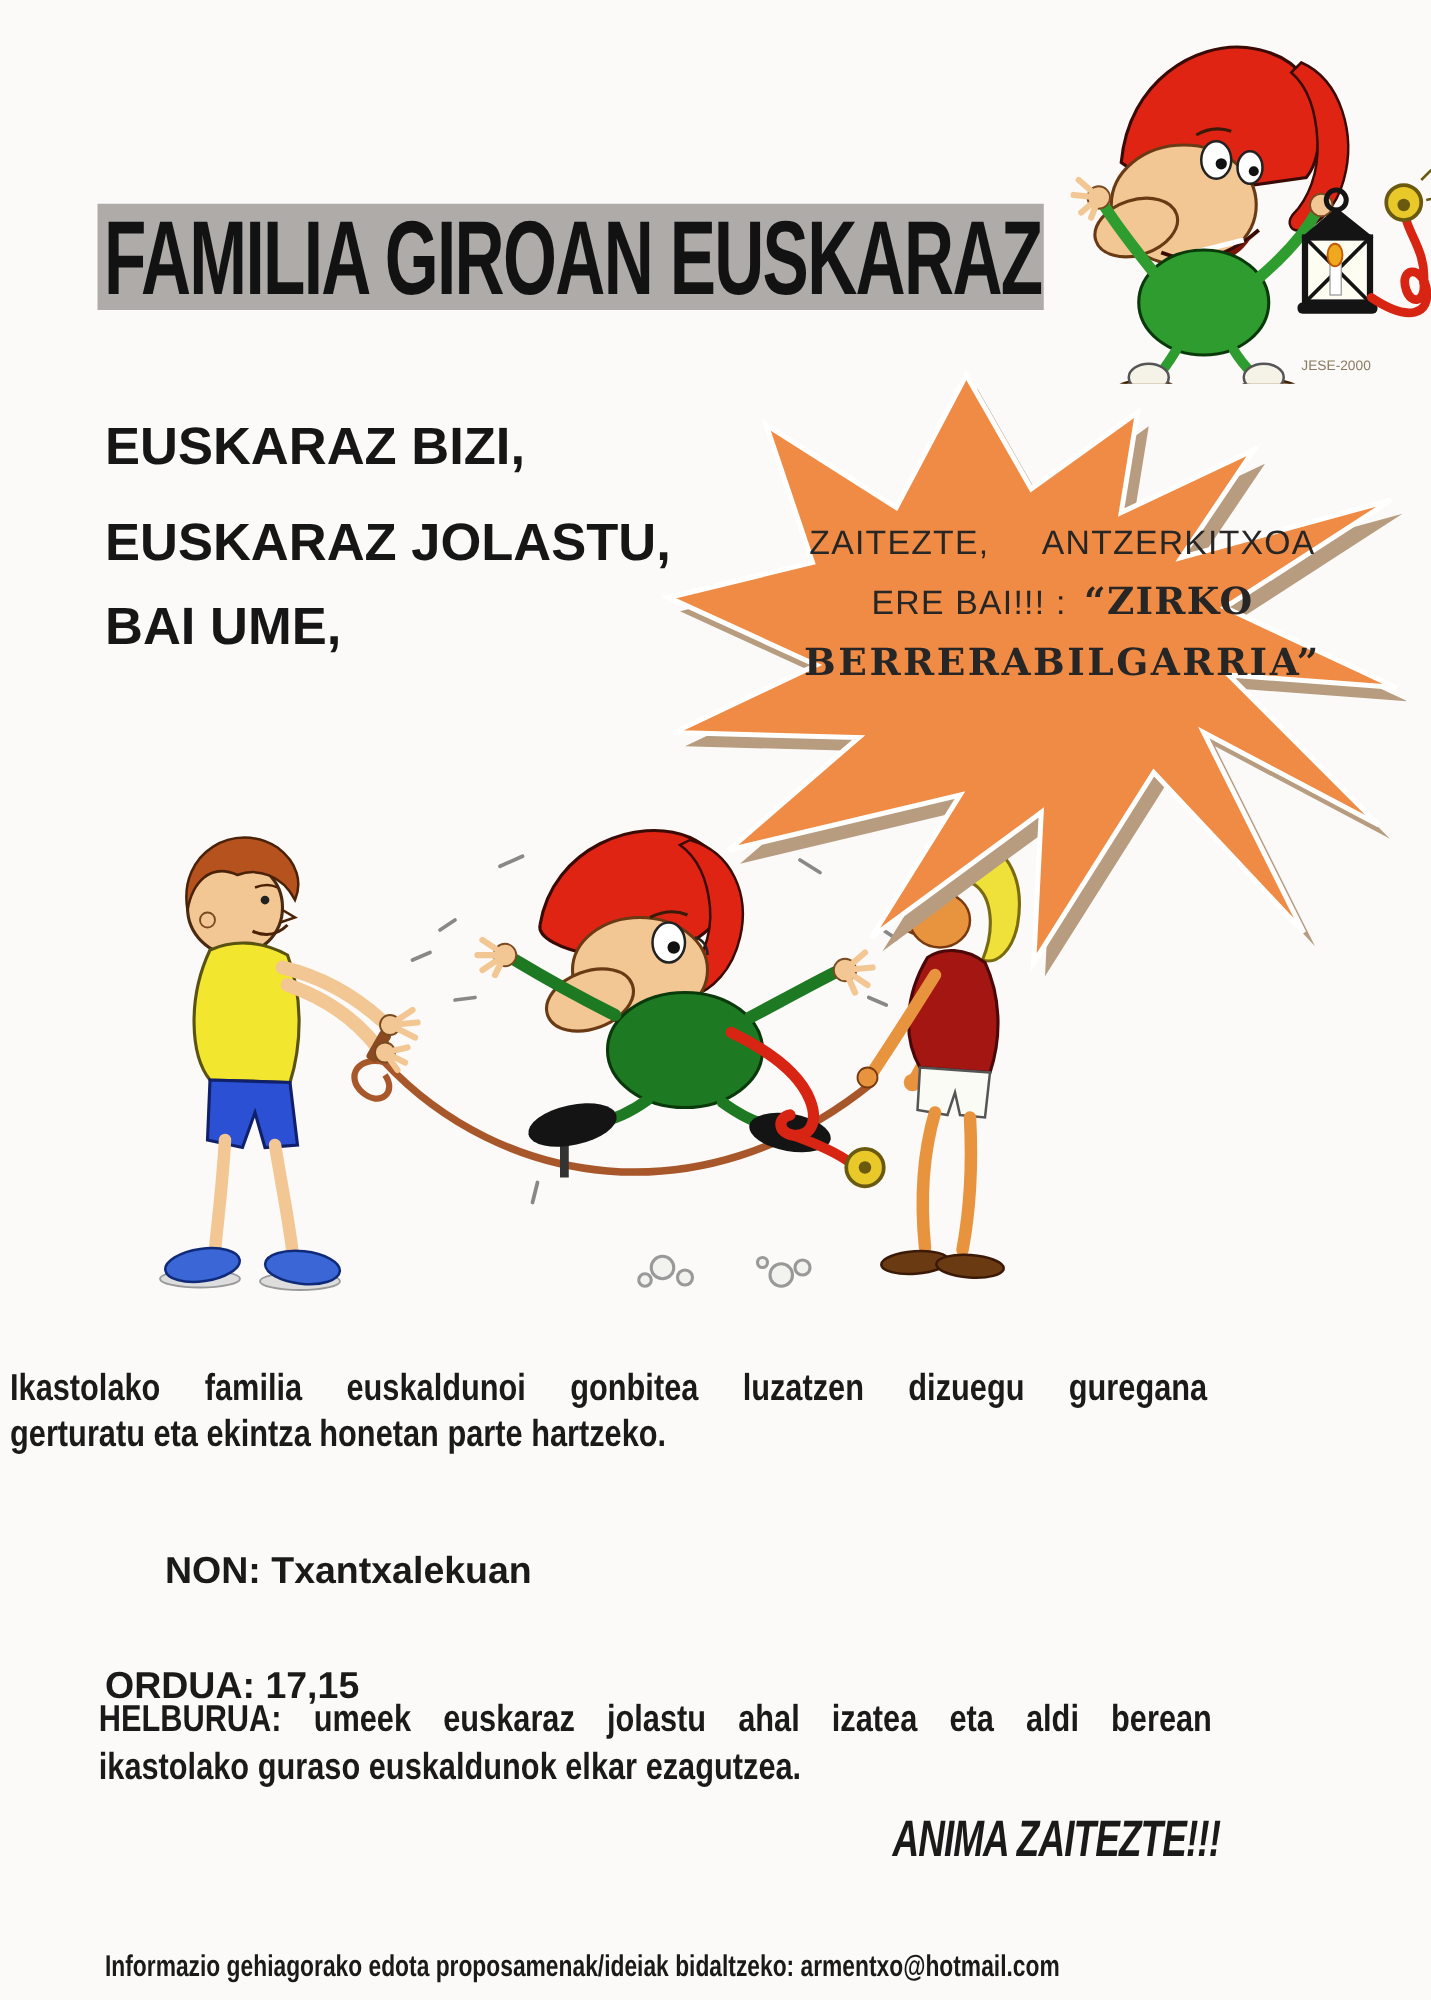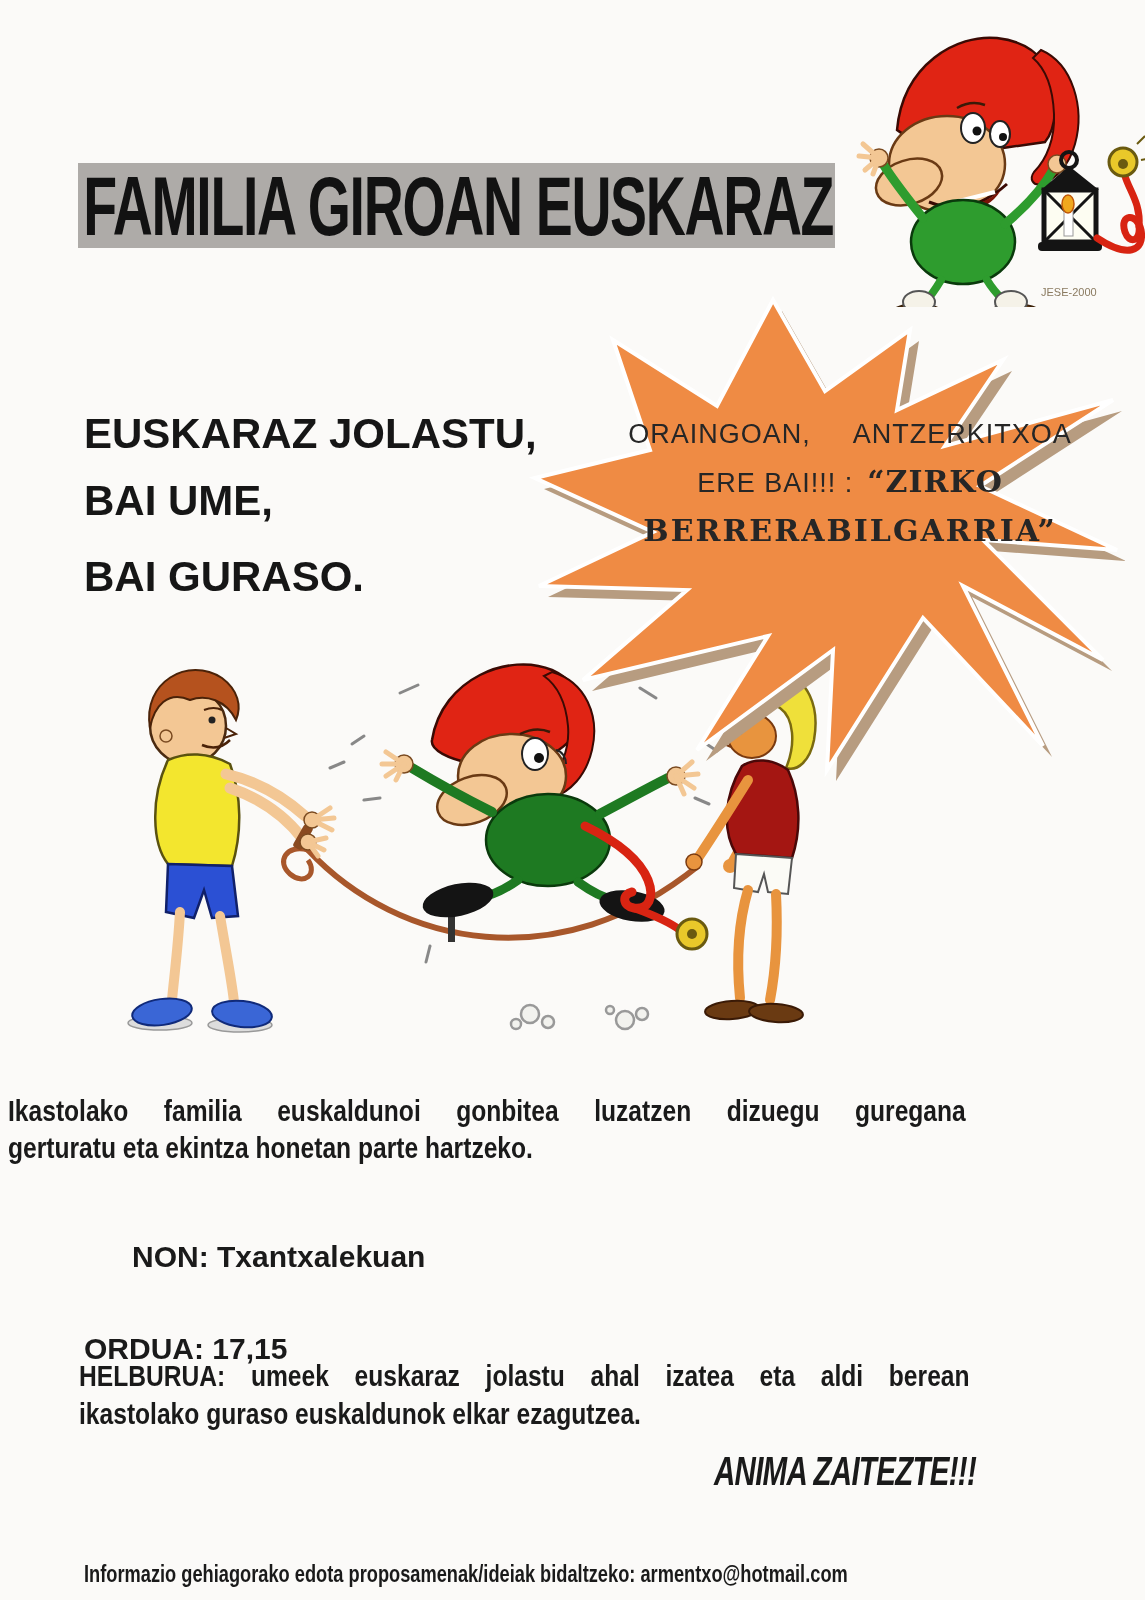--- a/index.html
+++ b/index.html
@@ -129,23 +129,23 @@
       <path d="M294,214 C296,192 284,178 280,164" fill="none" stroke="#D82412" stroke-width="7" stroke-linecap="round"></path>
       <g>
         <circle cx="278" cy="150" r="14" fill="#E9C82A" stroke="#6a5a10" stroke-width="3"></circle>
         <circle cx="278" cy="152" r="5" fill="#6a5a10"></circle>
         <path d="M292,132 l8,-8 M296,148 l10,-2" stroke="#6a5a10" stroke-width="2" fill="none"></path>
       </g>
       <text x="196" y="284" font-size="11" fill="#8a7a60">JESE-2000</text>
     </g>
   </svg>
 
+  <div class="slogan-line sl0">EUSKARAZ BIZI,</div>
   <div class="slogan-line sl1">EUSKARAZ JOLASTU,</div>
   <div class="slogan-line sl2">BAI UME,</div>
-  <div class="slogan-line sl3">BAI GURASO.</div>
 
   <svg class="kids-svg" viewBox="0 0 800 410">
 
     <g>
       <path d="M228,202 C320,300 480,330 618,218" fill="none" stroke="#A8572B" stroke-width="6"></path>
       <path d="M228,202 C206,196 196,214 210,226 C224,238 238,226 228,212" fill="none" stroke="#A8572B" stroke-width="5"></path>
     </g>
 
     <g stroke="#888888" stroke-width="3" stroke-linecap="round" fill="none">
       <path d="M320,45 l18,-8"></path>
@@ -253,21 +253,21 @@
       <ellipse cx="652" cy="362" rx="27" ry="9" fill="#6A3A12" stroke="#3a1a06" stroke-width="2" transform="rotate(-4 652 362)"></ellipse>
       <ellipse cx="696" cy="365" rx="27" ry="9" fill="#6A3A12" stroke="#3a1a06" stroke-width="2" transform="rotate(4 696 365)"></ellipse>
     </g>
   </svg>
 
   <svg class="star-svg" viewBox="0 0 600 495">
     <polygon points="10,190 125,162 88,52 192,118 248,12 300,103 385,42 372,122 478,72 420,158 588,112 455,198 592,262 458,252 578,372 438,298 518,458 398,330 302,482 308,362 172,462 243,348 58,392 162,302 14,298 128,244" transform="translate(9,11)" fill="#B79C80"></polygon>
     <polygon points="10,190 125,162 88,52 192,118 248,12 300,103 385,42 372,122 478,72 420,158 588,112 455,198 592,262 458,252 578,372 438,298 518,458 398,330 302,482 308,362 172,462 243,348 58,392 162,302 14,298 128,244" fill="#EF8B44" stroke="#FFFFFF" stroke-width="4"></polygon>
   </svg>
 
-  <div class="star-text st-line1">ORAINGOAN,   ANTZERKITXOA</div>
+  <div class="star-text st-line1">ZAITEZTE,   ANTZERKITXOA</div>
   <div class="star-text st-line3">BERRERABILGARRIA”</div>
   <div class="star-text st-line2">
     <span class="prefix">ERE BAI!!! :</span><span class="quote">“ZIRKO</span>
   </div>
 
   <div class="invitation condense">
     <div class="just-line">Ikastolako familia euskaldunoi gonbitea luzatzen dizuegu guregana</div>
     <div class="left-line">gerturatu eta ekintza honetan parte hartzeko.</div>
   </div>
 

